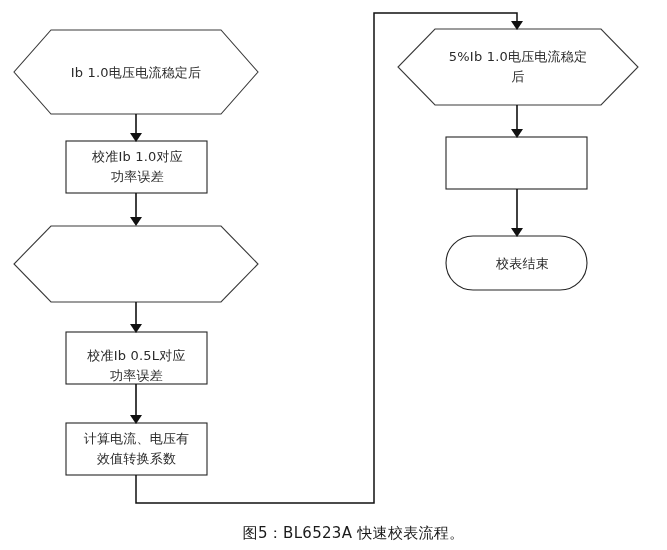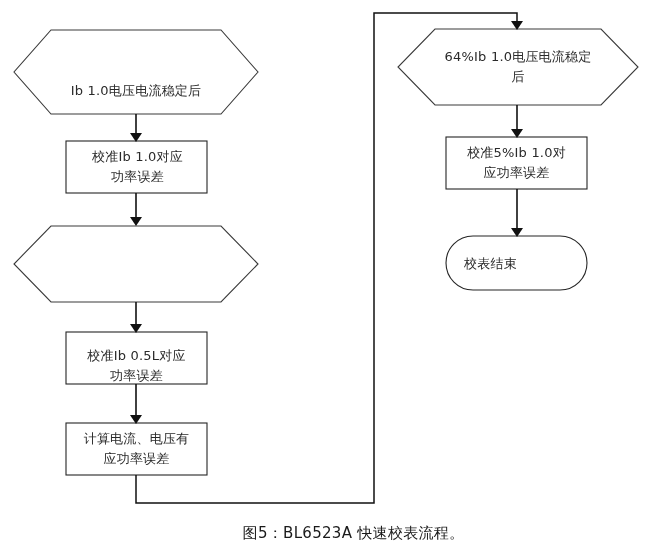--- a/index.html
+++ b/index.html
@@ -117,35 +117,33 @@
     <polygon class="arrowhead" points="511,21 523,21 517,30"></polygon>
 
     <line class="connector" x1="517" y1="105" x2="517" y2="130"></line>
     <polygon class="arrowhead" points="511,129 523,129 517,138"></polygon>
 
     <line class="connector" x1="517" y1="189" x2="517" y2="229"></line>
     <polygon class="arrowhead" points="511,228 523,228 517,237"></polygon>
 
   </svg>
 
-  <div class="node-text" style="left:14px; top:30px; width:244px; height:84px;margin-top:18px;">Ib 1.0电压电流稳定后</div>
+  <div class="node-text" style="left:14px; top:30px; width:244px; height:84px;">Ib 1.0电压电流稳定后</div>
 
   <div class="node-text wrap2" style="left:66px; top:141px; width:143px; height:52px;">校准Ib 1.0对应
 功率误差</div>
 
 
   <div class="node-text wrap2" style="left:66px; top:332px; width:141px; height:68px;">校准Ib 0.5L对应
 功率误差</div>
 
   <div class="node-text wrap2" style="left:66px; top:423px; width:141px; height:52px;">计算电流、电压有
-应功率误差</div>
+效值转换系数</div>
 
-  <div class="node-text wrap2" style="left:398px; top:29px; width:240px; height:76px;">64%Ib 1.0电压电流稳定
+  <div class="node-text wrap2" style="left:398px; top:29px; width:240px; height:76px;">5%Ib 1.0电压电流稳定
 后</div>
 
-  <div class="node-text wrap2" style="left:446px; top:137px; width:141px; height:52px;">校准5%Ib 1.0对
-应功率误差</div>
 
-  <div class="node-text" style="left:420px; top:236px; width:141px; height:54px;">校表结束</div>
+  <div class="node-text" style="left:452px; top:236px; width:141px; height:54px;">校表结束</div>
 
   <div class="caption">图5：BL6523A 快速校表流程。</div>
 
 </div>
 
 </body></html>

